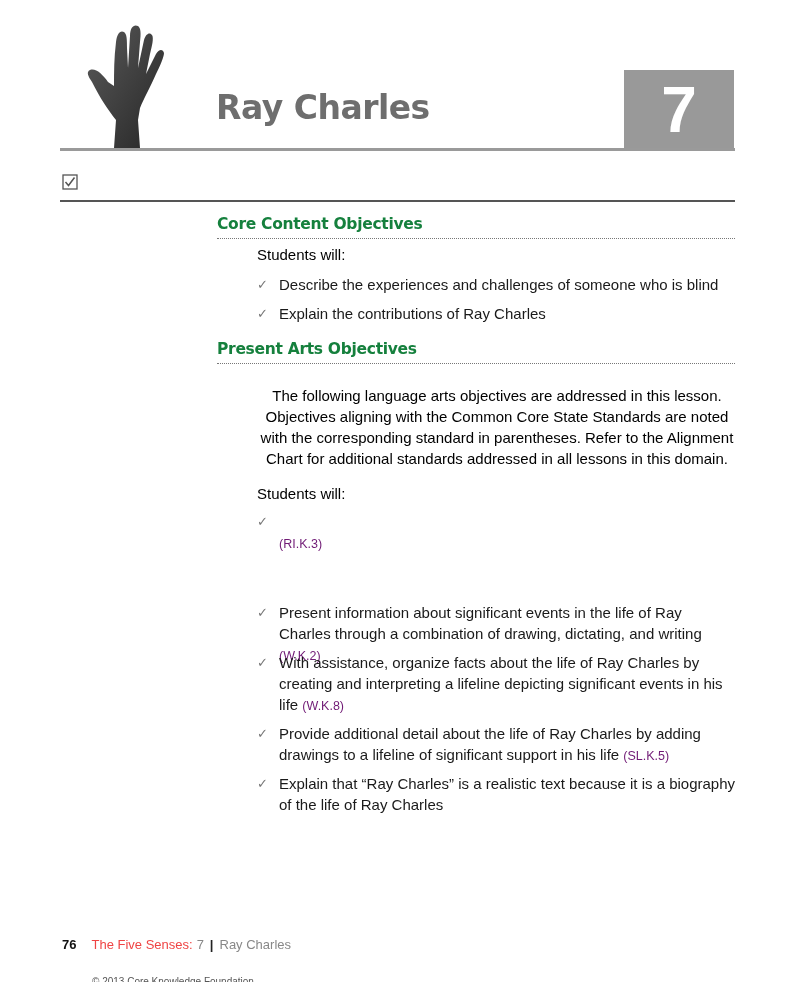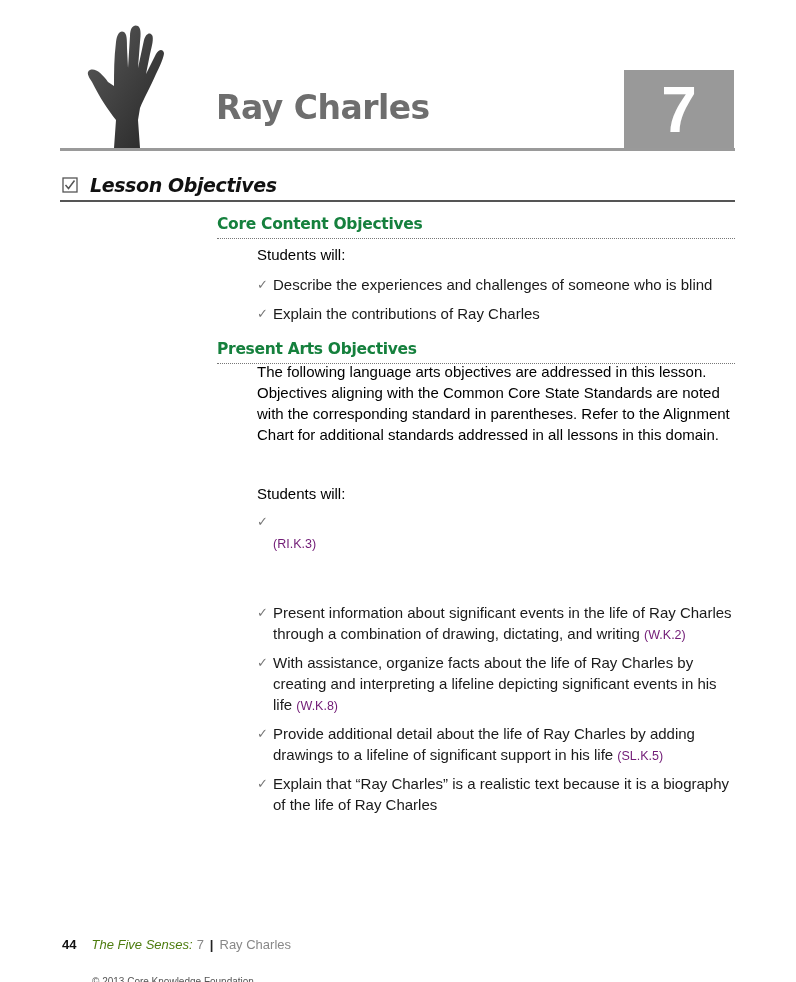--- a/index.html
+++ b/index.html
@@ -22,26 +22,26 @@
                    font-size: 19px; color: #111; letter-spacing: -0.4px; }
   .section-rule { position: absolute; left: 60px; top: 200px; width: 675px; height: 2px; background: #555; }
 
   .subhead { position: absolute; left: 217px; font-family: "DejaVu Sans", sans-serif; font-weight: bold;
              font-size: 15.5px; color: #15803d; letter-spacing: -0.3px; }
   .dotted { position: absolute; left: 217px; width: 518px; border-top: 1.5px dotted #777; height: 0; }
 
   .text { position: absolute; left: 257px; font-size: 15px; line-height: 21px; color: #000000; width: 480px; }
   .bullet { position: absolute; left: 257px; font-size: 15px; line-height: 21px; color: #1a1a1a; width: 480px; display: flex; }
   .bullet .ck { width: 16px; flex: 0 0 16px; color: #777; font-size: 13px; }
-  .bullet .bt { flex: 1; }
+  .bullet .bt { flex: 1; margin-left: 6px; }
   .std { color: #701a75; font-size: 12.5px; }
 
   .footer { position: absolute; left: 62px; top: 937px; font-size: 13px; color: #333; display: flex; align-items: baseline; }
   .page-num { font-weight: bold; color: #111; margin-right: 15px; }
-  .book { font-style: italic; color: #4d7c0f; text-align: right; }
+  .book { color: #ef4444; text-align: right; }
   .unit { color: #888; margin-left: 4px; }
   .pipe { color: #222; margin: 0 6px; font-weight: bold; }
   .chap { color: #888; }
   .copyright { position: absolute; left: 92px; top: 976px; font-size: 10px; color: #555; text-decoration: underline; }
 </style>
 </head>
 <body>
 
 <svg class="hand" viewBox="0 0 100 124">
   <defs>
@@ -60,39 +60,38 @@
 <div class="lesson-num-box">
   <div class="lesson-num">7</div>
 </div>
 <div class="header-rule"></div>
 
 <div class="section-head">
   <svg class="checkbox-icon" viewBox="0 0 16 16">
     <rect x="1" y="1" width="14" height="14" fill="none" stroke="#555" stroke-width="1.3"></rect>
     <path d="M3.5 8 L6.5 11.5 L12.5 3.5" fill="none" stroke="#555" stroke-width="1.5"></path>
   </svg>
-  <span class="section-title">Lesson Objectives</span>
 </div>
 <div class="section-rule"></div>
 
 <div class="subhead" style="top:215px;">Core Content Objectives</div>
 <div class="dotted" style="top:238px;"></div>
 <div class="text" style="top:244px;">Students will:</div>
 <div class="bullet" style="top:274px;">
   <span class="ck">✓</span>
   <span class="bt">Describe the experiences and challenges of someone who is blind</span>
 </div>
 <div class="bullet" style="top:303px;">
   <span class="ck">✓</span>
   <span class="bt">Explain the contributions of Ray Charles</span>
 </div>
 
 <div class="subhead" style="top:340px;">Present Arts Objectives</div>
 <div class="dotted" style="top:363px;"></div>
-<div class="text" style="top:361px;">The following language arts objectives are addressed in this lesson. Objectives aligning with the Common Core State Standards are noted with the corresponding standard in parentheses. Refer to the Alignment Chart for additional standards addressed in all lessons in this domain.</div>
+<div class="text" style="top:385px;text-align:center;">The following language arts objectives are addressed in this lesson. Objectives aligning with the Common Core State Standards are noted with the corresponding standard in parentheses. Refer to the Alignment Chart for additional standards addressed in all lessons in this domain.</div>
 <div class="text" style="top:483px;">Students will:</div>
 
 <div class="bullet" style="top:511px;">
   <span class="ck">✓</span>
   <span class="bt"><br><span class="std">(RI.K.3)</span></span>
 </div>
 <div class="bullet" style="top:602px;">
   <span class="ck">✓</span>
   <span class="bt"><span>Present information about significant events in the life of Ray Charles through a combination of drawing, dictating, and writing</span> <span class="std">(W.K.2)</span></span>
 </div>
@@ -103,19 +102,19 @@
 <div class="bullet" style="top:723px;">
   <span class="ck">✓</span>
   <span class="bt"><span>Provide additional detail about the life of Ray Charles by adding drawings to a lifeline of significant support in his life</span> <span class="std">(SL.K.5)</span></span>
 </div>
 <div class="bullet" style="top:773px;">
   <span class="ck">✓</span>
   <span class="bt"><span>Explain that “Ray Charles” is a realistic text because it is a biography of the life of Ray Charles</span></span>
 </div>
 
 <div class="footer">
-  <span class="page-num">44</span>
+  <span class="page-num">76</span>
   <span class="book">The Five Senses:</span>
   <span class="unit">7</span>
   <span class="pipe">|</span>
   <span class="chap">Ray Charles</span>
 </div>
 <div class="copyright">© 2013 Core Knowledge Foundation</div>
 
 </body></html>

